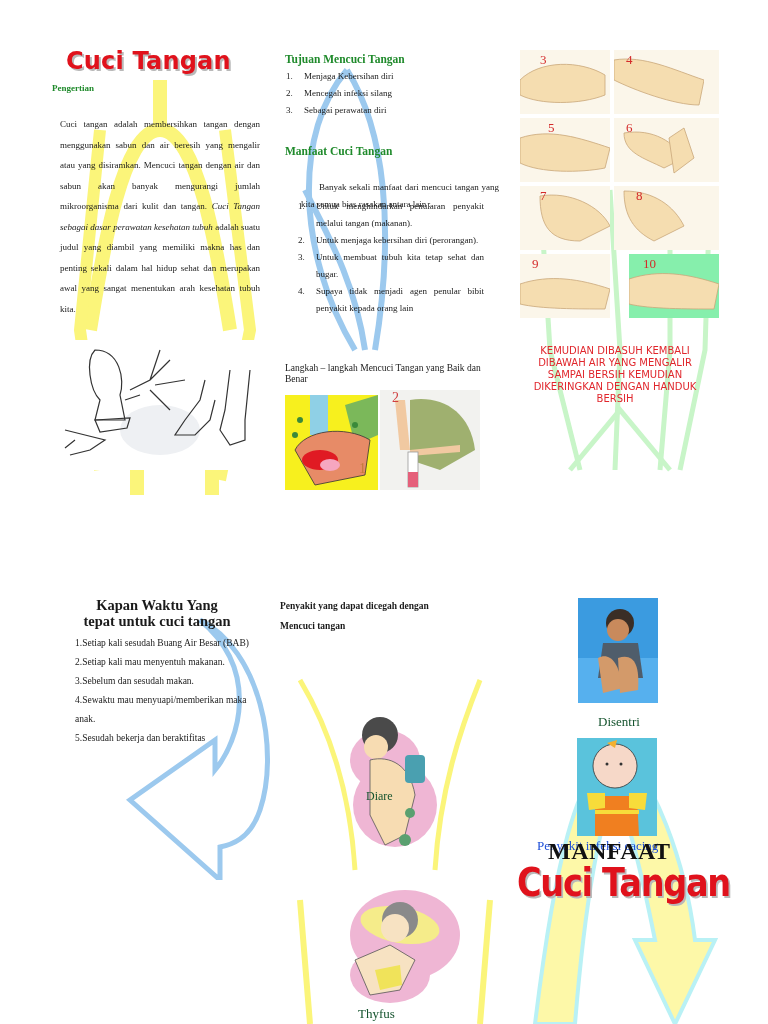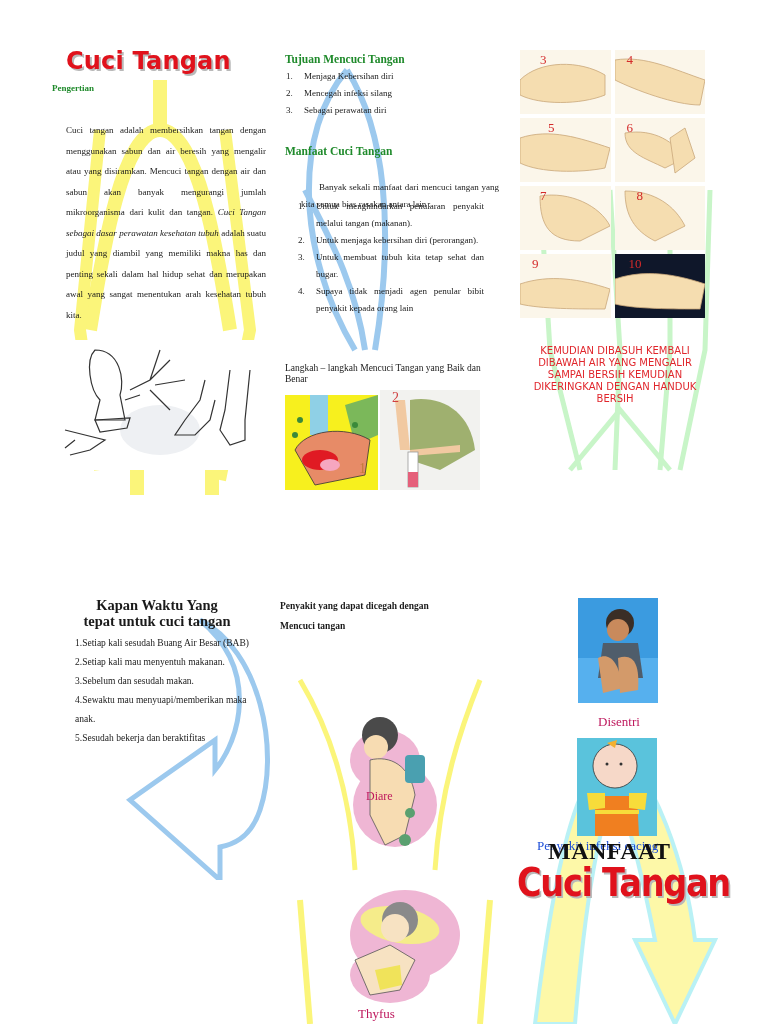--- a/index.html
+++ b/index.html
@@ -14,21 +14,21 @@
   .green-head { color:#1f8a2b; font-weight:bold; }
   .body-text { font-size:9px; line-height:20.5px; text-align:justify; }
   .body-text em { font-style:italic; }
 
   ol.small { margin:0; padding:0; list-style:none; }
   ol.small li { position:relative; font-size:9px; }
 
   .red-caps { font-family:"DejaVu Sans", sans-serif; color:#e0262c; font-size:10px;
               line-height:12px; text-align:center; }
 
-  .caption { font-family:"Liberation Serif", serif; font-size:13px; color:#be185d; }
+  .caption { font-family:"Liberation Serif", serif; font-size:13px; color:#14532d; }
 </style>
 </head>
 <body>
 
 <svg class="deco" style="left:60px;top:70px" width="220" height="440" viewBox="0 0 220 440">
   <path d="M100 10 L100 60 M100 60 C60 60 40 200 30 260 M100 60 C140 60 160 200 170 260" stroke="#fbf57a" stroke-width="14" fill="none"></path>
   <path d="M40 60 L 20 260 L 40 400 M165 60 L 190 260 L 160 410" stroke="#fbf57a" stroke-width="12" fill="none"></path>
   <rect x="70" y="395" width="14" height="30" fill="#fbf57a"></rect>
   <rect x="145" y="395" width="14" height="30" fill="#fbf57a"></rect>
 </svg>
@@ -54,21 +54,21 @@
 
 <svg class="deco" style="left:515px;top:740px" width="210" height="284" viewBox="0 0 210 284">
   <path d="M100 0 C 60 40, 40 120, 20 284 L 60 284 C 70 160, 85 80, 100 50 C 115 80, 130 150, 140 200 L 120 200 L 160 284 L 200 200 L 180 200 C 170 120, 140 40, 100 0 Z" fill="#fdf8a8" stroke="#b9f1f5" stroke-width="4"></path>
 </svg>
 
 <section>
   <div class="abs title-red" style="left:66px;top:47px;font-size:24px;">Cuci Tangan</div>
 
   <div class="abs green-head" style="left:52px;top:83px;font-size:9px;">Pengertian</div>
 
-  <p class="abs body-text" style="left:52px;top:106px;width:200px;margin:14px;">
+  <p class="abs body-text" style="left:52px;top:106px;width:200px;margin:8px;">
     <span>Cuci tangan adalah membersihkan tangan dengan menggunakan sabun dan air beresih yang mengalir atau yang disiramkan. Mencuci tangan dengan air dan sabun akan banyak mengurangi jumlah mikroorganisma dari kulit dan tangan.</span>
     <em>Cuci Tangan sebagai dasar perawatan kesehatan tubuh</em>
     <span> adalah suatu judul yang diambil yang memiliki makna has dan penting sekali dalam hal hidup sehat dan merupakan awal yang sangat menentukan arah kesehatan tubuh kita.</span>
   </p>
 
   <svg class="abs" style="left:55px;top:340px" width="200" height="130" viewBox="0 0 200 130">
     <rect x="0" y="0" width="200" height="130" fill="#ffffff"></rect>
     <ellipse cx="105" cy="90" rx="40" ry="25" fill="#eef0f3"></ellipse>
     <path d="M40 10 C 30 20, 35 50, 45 60 L 40 80 L 70 80 L 65 55 C 70 40, 65 10, 40 10 Z" fill="none" stroke="#333" stroke-width="1.2"></path>
     <path d="M40 80 L 75 78 L 72 88 L 45 92 Z" fill="none" stroke="#333" stroke-width="1.2"></path>
@@ -183,21 +183,21 @@
           <path d="M10 5 C 40 5, 60 20, 70 40 L 40 55 C 20 45, 10 30, 10 5 Z" fill="#f5ddb0" stroke="#c9a77a" stroke-width="0.8"></path>
         </svg>
       <span class="abs" style="left:22px;top:2px;color:#d42a2a;font-size:13px;">8</span>
     </div>
     <div style="position:relative;background:#fbf6ea;">
       <svg width="90" height="60" viewBox="0 0 90 60">
           <path d="M0 30 C 30 20, 60 25, 90 35 L 85 55 C 60 55, 20 55, 0 50 Z" fill="#f5ddb0" stroke="#c9a77a" stroke-width="0.8"></path>
         </svg>
       <span class="abs" style="left:12px;top:2px;color:#d42a2a;font-size:13px;">9</span>
     </div>
-    <div style="position:relative;background:#0f172a;">
+    <div style="position:relative;background:#86efac;margin-left:15px;">
       <svg width="90" height="60" viewBox="0 0 90 60">
           <path d="M0 25 C 30 15, 60 20, 90 30 L 85 55 C 60 55, 20 55, 0 50 Z" fill="#f5ddb0" stroke="#c9a77a" stroke-width="0.8"></path>
         </svg>
       <span class="abs" style="left:14px;top:2px;color:#d42a2a;font-size:13px;">10</span>
     </div>
   </div>
 
   <p class="abs red-caps" style="left:522px;top:345px;width:186px;margin:0;">KEMUDIAN DIBASUH KEMBALI DIBAWAH  AIR YANG MENGALIR SAMPAI BERSIH KEMUDIAN DIKERINGKAN DENGAN HANDUK BERSIH</p>
 </section>
 

